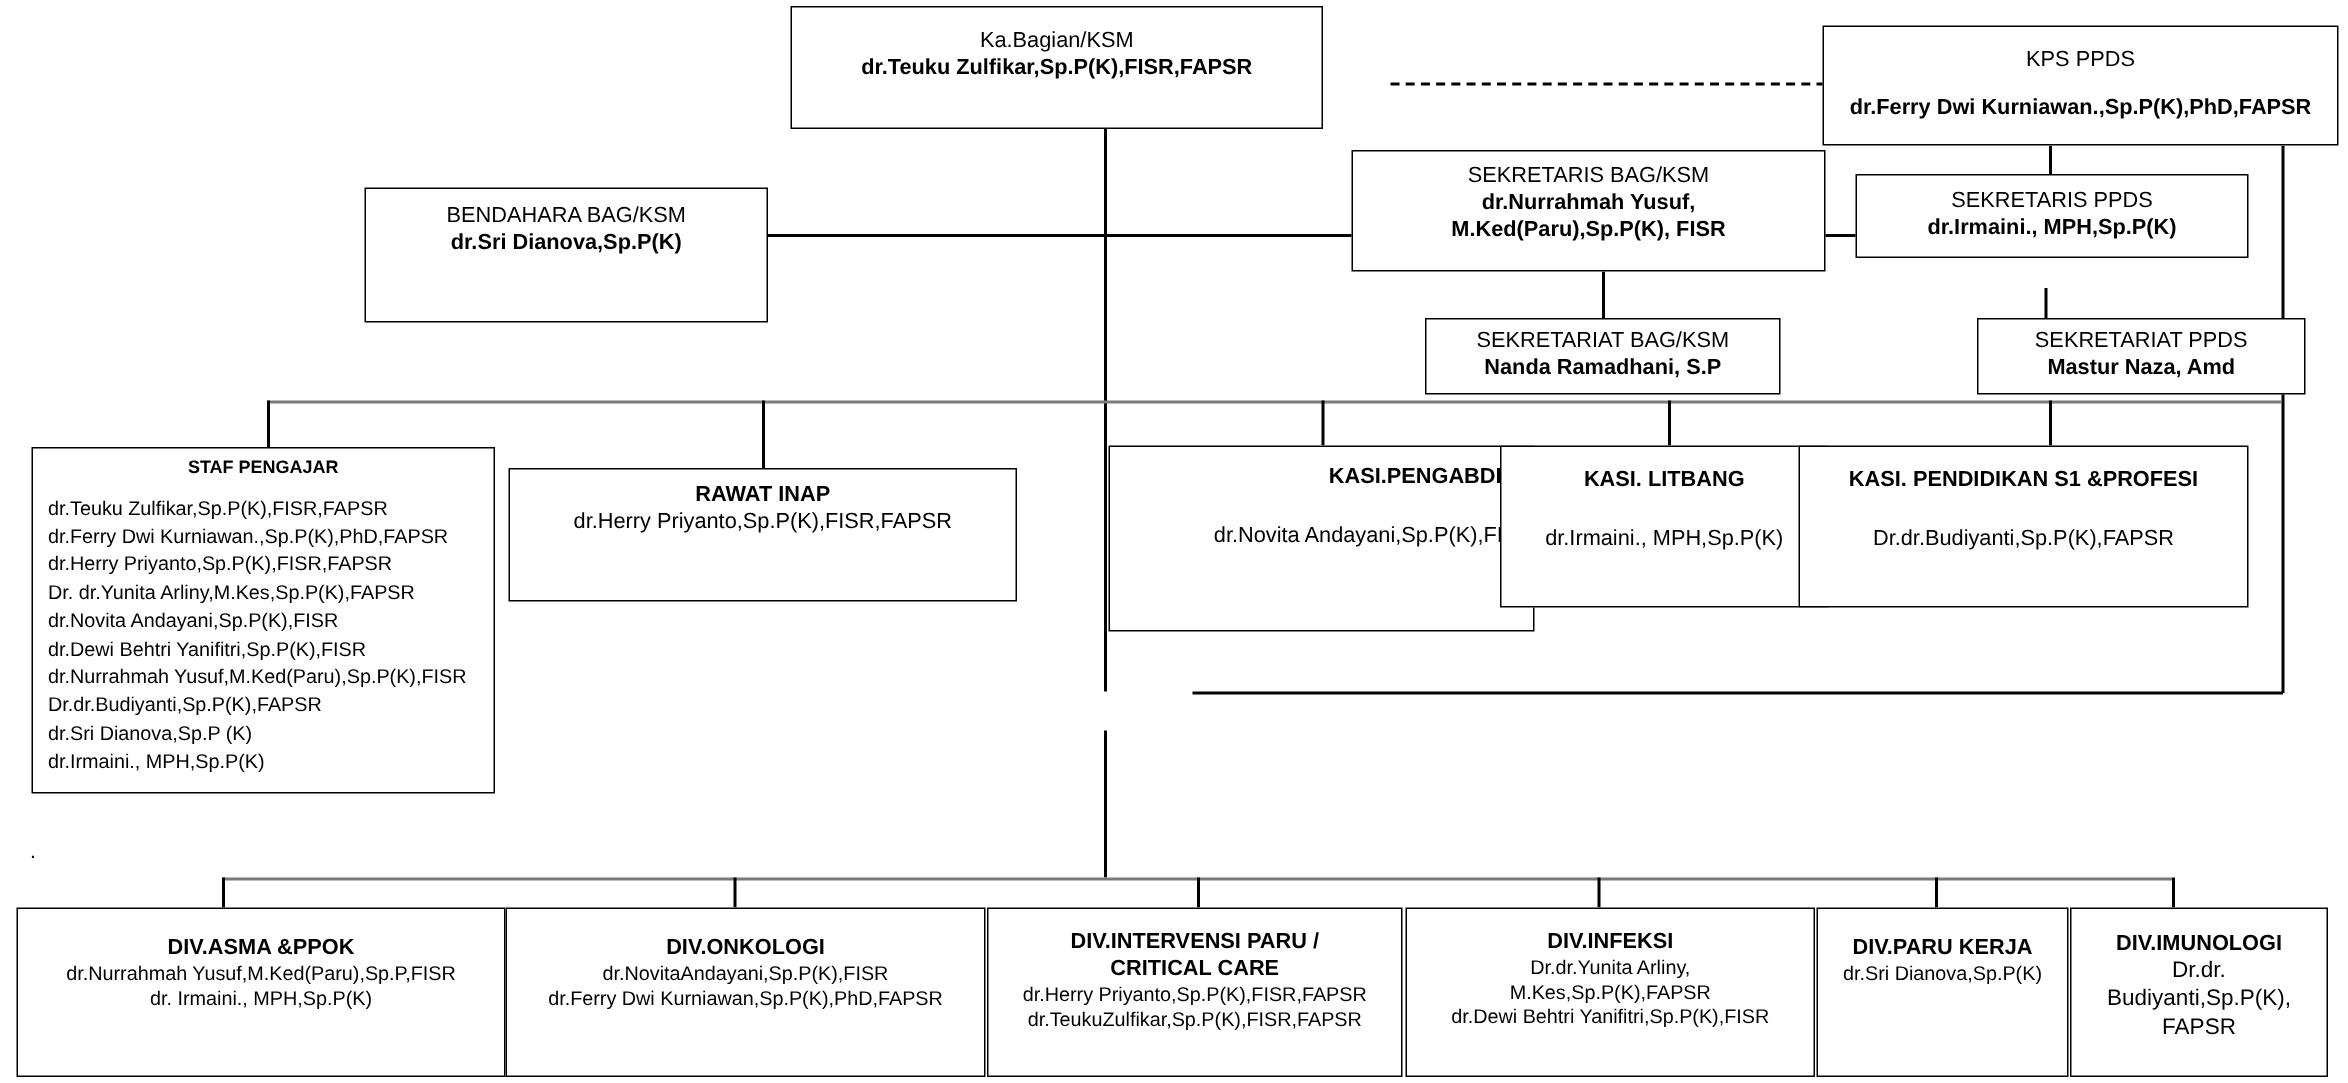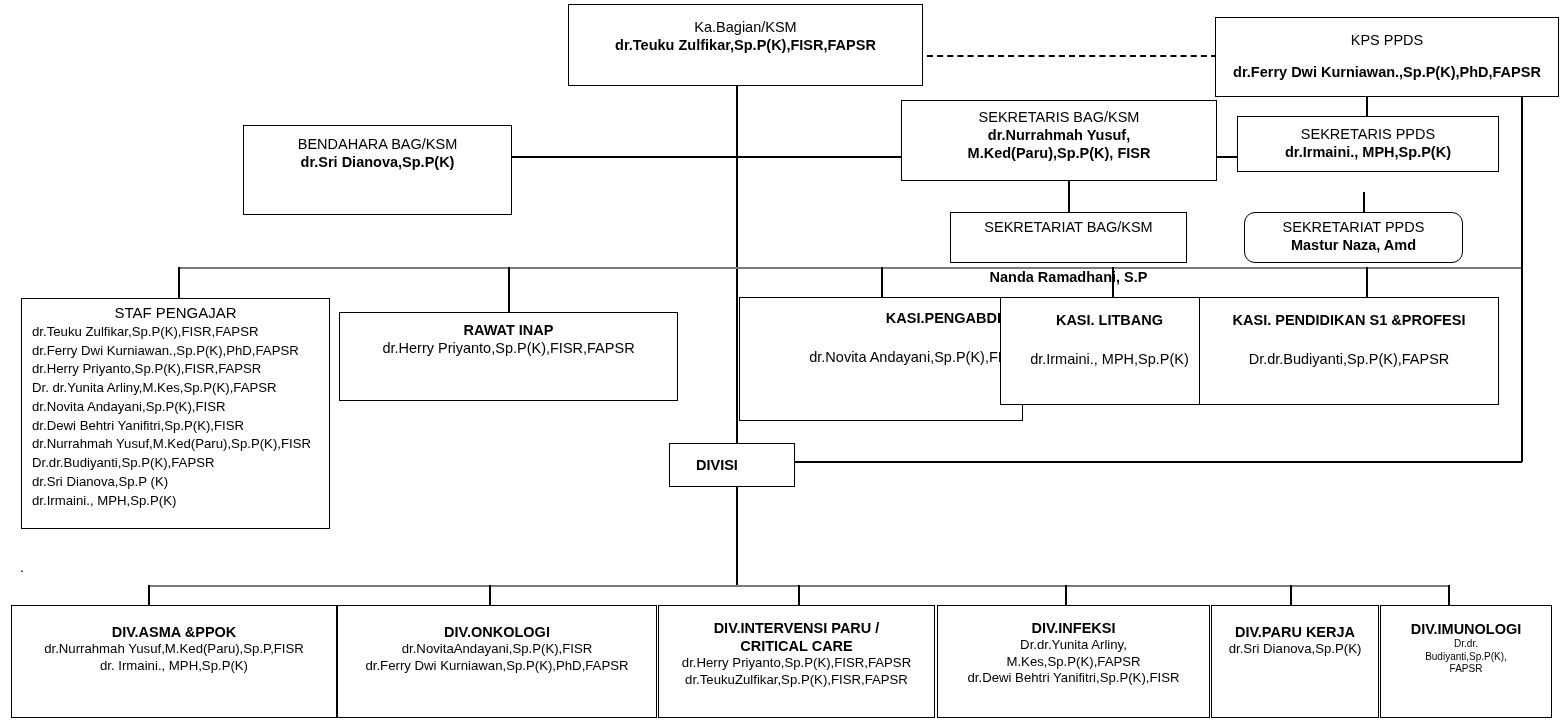--- a/index.html
+++ b/index.html
@@ -39,27 +39,27 @@
   }
   .ttl.bold { font-weight: bold; }
   .nm {
     font-size: 14.5px;
     font-weight: bold;
     line-height: 1.25;
     white-space: nowrap;
   }
   .nm.reg { font-weight: normal; }
   .small { font-size: 13.2px; }
-  .xsmall { font-size: 10px; }
+  .xsmall { font-size: 15px; }
 
   
   .staff-title {
-    font-size: 15px;
-    font-weight: normal;
-    margin-bottom: 2px;
+    font-size: 12px;
+    font-weight: bold;
+    margin-bottom: 12px;
   }
   .staff-list {
     align-self: stretch;
     text-align: left;
     padding-left: 10px;
   }
   .staff-item {
     font-size: 13.2px;
     line-height: 1.42;
     white-space: nowrap;
@@ -120,21 +120,21 @@
   <div class="ln v" style="left:736px; top:487px; height:98px;"></div>
 
   <div class="ln gray h" style="left:148px; top:585px; width:1300px;"></div>
   <div class="ln v" style="left:148px; top:585px; height:20px;"></div>
   <div class="ln v" style="left:489px; top:585px; height:20px;"></div>
   <div class="ln v" style="left:798px; top:585px; height:20px;"></div>
   <div class="ln v" style="left:1065px; top:585px; height:20px;"></div>
   <div class="ln v" style="left:1290px; top:585px; height:20px;"></div>
   <div class="ln v" style="left:1448px; top:585px; height:20px;"></div>
 
-  <div class="box" style="left:568px; top:4px; width:355px; height:82px; padding-top:13px;">
+  <div class="box" style="left:527px; top:4px; width:355px; height:82px; padding-top:13px;">
     <div class="ttl">Ka.Bagian/KSM</div>
     <div class="nm">dr.Teuku Zulfikar,Sp.P(K),FISR,FAPSR</div>
   </div>
 
   <div class="box" style="left:1215px; top:17px; width:344px; height:80px; padding-top:13px;">
     <div class="ttl">KPS PPDS</div>
     <div class="nm" style="margin-top:14px;">dr.Ferry Dwi Kurniawan.,Sp.P(K),PhD,FAPSR</div>
   </div>
 
   <div class="box" style="left:901px; top:100px; width:316px; height:81px; padding-top:7px;">
@@ -146,26 +146,26 @@
   <div class="box" style="left:1237px; top:116px; width:262px; height:56px; padding-top:8px;">
     <div class="ttl">SEKRETARIS PPDS</div>
     <div class="nm">dr.Irmaini., MPH,Sp.P(K)</div>
   </div>
 
   <div class="box" style="left:243px; top:125px; width:269px; height:90px; padding-top:9px;">
     <div class="ttl">BENDAHARA BAG/KSM</div>
     <div class="nm">dr.Sri Dianova,Sp.P(K)</div>
   </div>
 
-  <div class="box" style="left:950px; top:212px; width:237px; height:51px; padding-top:5px;gap:32px;">
+  <div class="box" style="left:950px; top:212px; width:237px; height:51px; padding-top:5px;">
     <div class="ttl">SEKRETARIAT BAG/KSM</div>
     <div class="nm">Nanda Ramadhani, S.P</div>
   </div>
 
-  <div class="box" style="left:1244px; top:212px; width:219px; height:51px; padding-top:5px;border-radius:11px;">
+  <div class="box" style="left:1318px; top:212px; width:219px; height:51px; padding-top:5px;">
     <div class="ttl">SEKRETARIAT PPDS</div>
     <div class="nm">Mastur Naza, Amd</div>
   </div>
 
   <div class="box" style="left:21px; top:298px; width:309px; height:231px; padding-top:5px;">
     <div class="staff-title">STAF PENGAJAR</div>
     <div class="staff-list">
       <div class="staff-item">dr.Teuku Zulfikar,Sp.P(K),FISR,FAPSR</div>
       <div class="staff-item">dr.Ferry Dwi Kurniawan.,Sp.P(K),PhD,FAPSR</div>
       <div class="staff-item">dr.Herry Priyanto,Sp.P(K),FISR,FAPSR</div>
@@ -192,23 +192,20 @@
   <div class="box" style="left:1000px; top:297px; width:219px; height:108px; padding-top:13px;">
     <div class="ttl bold">KASI. LITBANG</div>
     <div class="nm reg" style="margin-top:21px;">dr.Irmaini., MPH,Sp.P(K)</div>
   </div>
 
   <div class="box" style="left:1199px; top:297px; width:300px; height:108px; padding-top:13px;">
     <div class="ttl bold">KASI. PENDIDIKAN S1 &amp;PROFESI</div>
     <div class="nm reg" style="margin-top:21px;">Dr.dr.Budiyanti,Sp.P(K),FAPSR</div>
   </div>
 
-  <div class="box center-v" style="left:669px; top:443px; width:126px; height:44px; align-items:flex-start; padding-left:26px;">
-    <div class="ttl bold">DIVISI</div>
-  </div>
 
   <div class="dot" style="left:20px; top:560px;">.</div>
 
   <div class="box" style="left:11px; top:605px; width:326px; height:113px; padding-top:17px;">
     <div class="ttl bold">DIV.ASMA &amp;PPOK</div>
     <div class="nm reg small">dr.Nurrahmah Yusuf,M.Ked(Paru),Sp.P,FISR</div>
     <div class="nm reg small">dr. Irmaini., MPH,Sp.P(K)</div>
   </div>
 
   <div class="box" style="left:337px; top:605px; width:320px; height:113px; padding-top:17px;">

